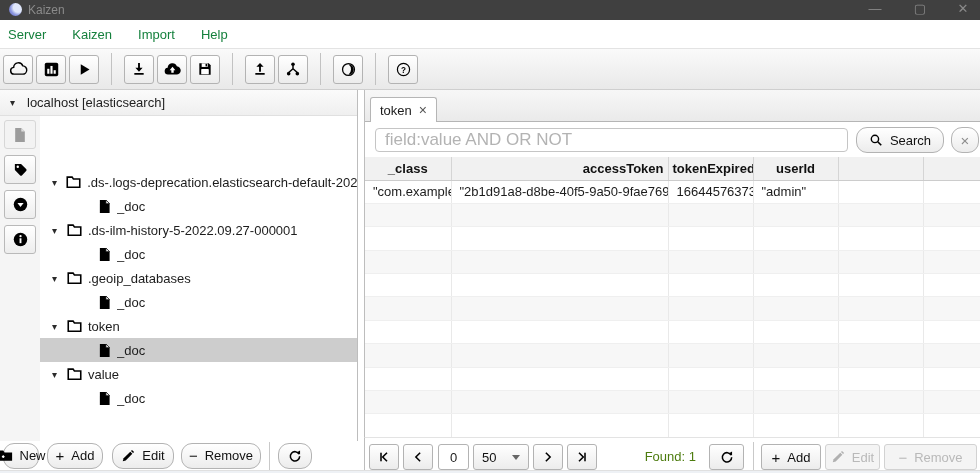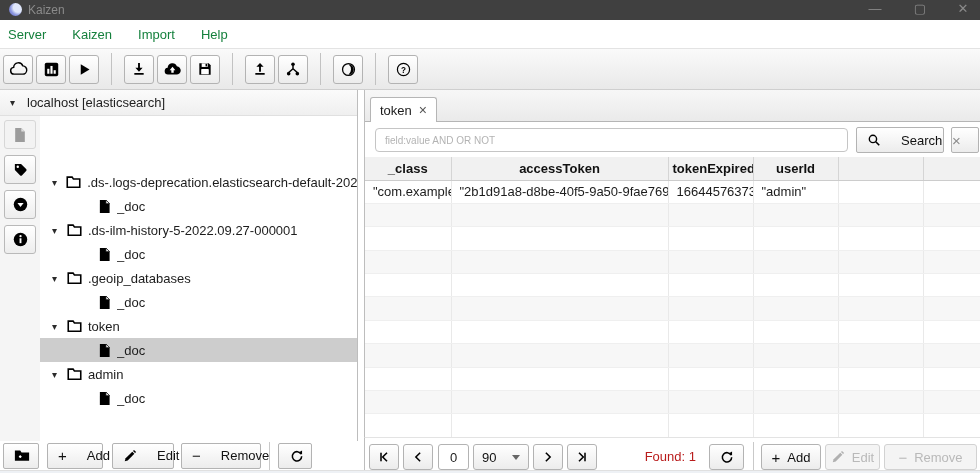--- a/index.html
+++ b/index.html
@@ -47,67 +47,67 @@
   #treelist { position:absolute; left:0; top:54px; width:317px; }
   .trow { height:24px; display:flex; align-items:center; }
   .trow .twist { margin-left:12px; }
   .trow .fico, .trow .dico { display:flex; margin-left:5px; }
   .trow .tlabel { margin-left:6px; white-space:nowrap; overflow:hidden; color:#1c1c1c; }
   .trow.t-doc .twist { visibility:hidden; }
   .trow.t-doc { padding-left:31px; }
   .trow.selected { background:#cdcdcd; }
 
   #leftactions { position:absolute; left:0; top:441px; width:358px; height:29px; background:#fff; display:flex; align-items:center; }
-  .abtn { height:26px; border:1px solid #b3b3b3; border-radius:2px; background:linear-gradient(#ffffff,#ececec);
-          display:flex; align-items:center; justify-content:space-between; padding:0 10px; gap:20px; color:#111; }
+  .abtn { height:26px; border:1px solid #b3b3b3; border-radius:11px; background:linear-gradient(#ffffff,#ececec);
+          display:flex; align-items:center; justify-content:center; padding:0 10px; gap:7px; color:#111; }
   .abtn .glyph { font-size:15px; line-height:1; }
   #btn-new { margin-left:3px; width:36px; }
   #btn-tree-add { margin-left:8px; width:56px; }
   #btn-tree-edit { margin-left:9px; width:62px; }
   #btn-tree-remove { margin-left:7px; width:80px; }
   .vsep { width:1px; height:28px; background:#c9c9c9; margin:0 8px; }
   #btn-tree-refresh { width:34px; }
 
   
   #rightpanel { position:absolute; left:364px; top:90px; width:616px; height:347px; border-left:1px solid #bdbdbd; background:#fff; }
   #tabbar { position:absolute; left:0; top:0; width:616px; height:32px; background:linear-gradient(#f7f7f7,#eaeaea); border-bottom:1px solid #b5b5b5; }
   #tab-token { position:absolute; left:5px; top:7px; height:25px; background:#fff; border:1px solid #b5b5b5; border-bottom:none;
                border-radius:3px 3px 0 0; display:flex; align-items:center; padding:0 9px; gap:7px; z-index:2; }
   #tab-token .tab-close { color:#555; font-size:14px; line-height:1; }
 
   #searchrow { position:absolute; left:0; top:32px; width:616px; height:35px; background:#fff; }
   #search-input { position:absolute; left:10px; top:6px; width:473px; height:24px; border:1px solid #c5c5c5; border-radius:4px;
-                  padding:0 9px; font-size:10px; color:#333; font-family:"Liberation Sans",sans-serif; outline:none; }
+                  padding:0 9px; font-size:17px; color:#333; font-family:"Liberation Sans",sans-serif; outline:none; }
   #search-input::placeholder { color:#b3b3b3; }
   #search-btn { position:absolute; left:491px; top:5px; width:88px; height:26px; }
   #clear-btn { position:absolute; left:586px; top:5px; width:28px; height:26px; padding:0; color:#8c8c8c; font-size:15px; }
 
   #tablewrap { position:absolute; left:0; top:67px; width:616px; height:281px; background:#fff; overflow:hidden; }
   table { border-collapse:collapse; table-layout:fixed; width:616px; }
   th { height:23px; background:#f1f1f1; border-right:1px solid #d5d5d5; border-bottom:1px solid #cccccc;
        font-weight:bold; font-size:13px; text-align:center; color:#111; padding:0 4px; overflow:hidden; white-space:nowrap; }
   th:last-child { border-right:none; }
   td { height:23.4px; border-right:1px solid #e9e9e9; border-bottom:1px solid #efefef; padding:0 8px;
        font-size:13px; color:#1c1c1c; overflow:hidden; white-space:nowrap; }
   td:last-child { border-right:none; }
   tbody tr:nth-child(even) { background:#f7f7f7; }
-  .c0 { width:86px; } .c1 { width:217px; } .c2 { width:85px; } .c3 { width:85px; } .c4 { width:85px; } .c5 { width:auto; }
+  .c0 { width:86px; } .c1 { width:217px;text-align:right; } .c2 { width:85px; } .c3 { width:85px; } .c4 { width:85px; } .c5 { width:auto; }
 
   
   #pagination { position:absolute; left:364px; top:437px; width:616px; height:33px; background:#fff;
                 border-left:1px solid #bdbdbd; border-top:1px solid #e3e3e3; }
   .pbtn { position:absolute; top:6px; height:26px; border:1px solid #b3b3b3; border-radius:3px;
           background:linear-gradient(#ffffff,#ececec); display:flex; align-items:center; justify-content:center; gap:7px; color:#111; }
   #pg-first { left:4px;  width:30px; } #pg-prev { left:38px; width:30px; }
   #pg-page  { position:absolute; left:73px; top:6px; width:31px; height:26px; border:1px solid #b3b3b3; border-radius:3px;
               text-align:center; font-size:13px; font-family:"Liberation Sans",sans-serif; color:#222; outline:none; }
   #pg-size  { left:108px; width:56px; padding:0 8px; justify-content:space-between; }
   #pg-size .caret { width:0; height:0; border-left:4px solid transparent; border-right:4px solid transparent; border-top:5px solid #666; }
   #pg-next { left:168px; width:30px; } #pg-last { left:202px; width:30px; }
-  #pg-found { position:absolute; left:236px; top:6px; width:95px; height:26px; line-height:26px; text-align:right; color:#b91c1c; }
+  #pg-found { position:absolute; left:236px; top:6px; width:95px; height:26px; line-height:26px; text-align:right; color:#4d7c0f; }
   #pg-refresh { left:344px; width:35px; }
   #pg-sep { position:absolute; left:388px; top:4px; width:1px; height:28px; background:#c9c9c9; }
   #pg-add { left:396px; width:60px; }
   #pg-edit { left:460px; width:55px; }
   #pg-remove { left:519px; width:93px; }
   .pbtn.disabled { color:#b9b9b9; border-color:#d2d2d2; background:#f4f4f4; }
 
   #statusbar { position:absolute; left:0; top:470px; width:980px; height:3px; background:#eef1f5; border-top:1px solid #e0e0e0; }
 
   svg { display:block; }
@@ -362,21 +362,21 @@
           </div>
 
           <div class="trow t-folder">
             <span class="twist">▾</span>
             <span class="fico">
               <svg width="15" height="14" viewBox="0 0 16 15">
                 <path d="M1.3 13.2V2.3h5.2l1.4 1.9h6.8v9z" fill="none" stroke="#000" stroke-width="1.7"></path>
               </svg>
             </span>
 
-            <span class="tlabel">admin</span>
+            <span class="tlabel">value</span>
           </div>
 
           <div class="trow t-doc">
             <span class="twist">▾</span>
 
             <span class="dico">
               <svg width="13" height="15" viewBox="0 0 14 16">
                 <path d="M2 1h6.5l4 4v10H2z" fill="#000"></path>
                 <path d="M8.5 1v4h4z" fill="#fff" stroke="#000" stroke-width="0.8"></path>
               </svg>
@@ -561,21 +561,21 @@
           <rect x="2.6" y="2" width="1.8" height="10" fill="#000"></rect>
         </svg>
     </div>
     <div class="pbtn" id="pg-prev">
       <svg width="12" height="12" viewBox="0 0 14 14">
           <path d="M9.5 2 4.5 7l5 5" fill="none" stroke="#000" stroke-width="1.8"></path>
         </svg>
     </div>
     <input id="pg-page" type="text" value="0" style="">
     <div class="pbtn" id="pg-size">
-      <span>90</span>
+      <span>50</span>
       <span class="caret"></span>
     </div>
     <div class="pbtn" id="pg-next">
       <svg width="12" height="12" viewBox="0 0 14 14">
           <path d="M4.5 2l5 5-5 5" fill="none" stroke="#000" stroke-width="1.8"></path>
         </svg>
     </div>
     <div class="pbtn" id="pg-last">
       <svg width="12" height="12" viewBox="0 0 14 14">
           <path d="M3.5 2l5 5-5 5" fill="none" stroke="#000" stroke-width="1.8"></path>

